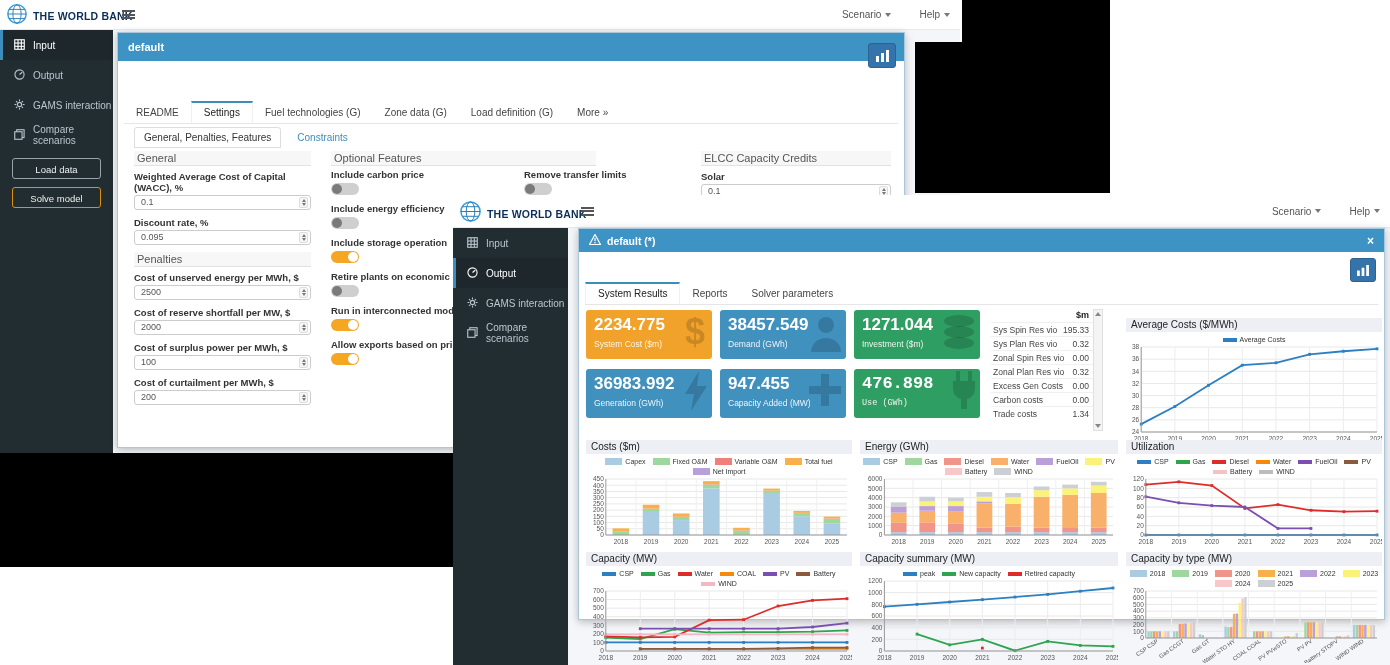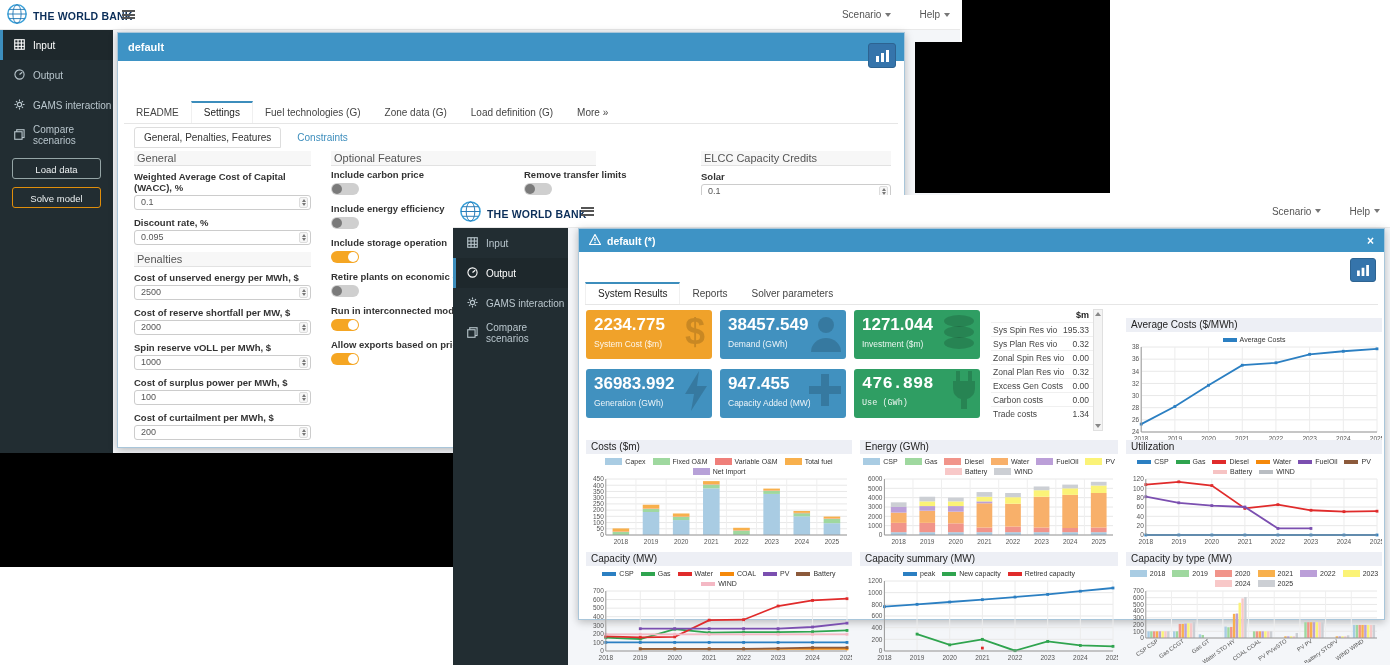--- a/index.html
+++ b/index.html
@@ -242,30 +242,20 @@
               <span class="spinner">
                 <span class="sp-up"></span>
                 <span class="sp-dn"></span>
               </span>
             </div>
           </div>
           <div class="fgroup">
             <div class="flabel">Cost of reserve shortfall per MW, $</div>
             <div class="numfield">
               <span class="val">2000</span>
-              <span class="spinner">
-                <span class="sp-up"></span>
-                <span class="sp-dn"></span>
-              </span>
-            </div>
-          </div>
-          <div class="fgroup">
-            <div class="flabel">Spin reserve vOLL per MWh, $</div>
-            <div class="numfield">
-              <span class="val">1000</span>
               <span class="spinner">
                 <span class="sp-up"></span>
                 <span class="sp-dn"></span>
               </span>
             </div>
           </div>
           <div class="fgroup">
             <div class="flabel">Cost of surplus power per MWh, $</div>
             <div class="numfield">
               <span class="val">100</span>

